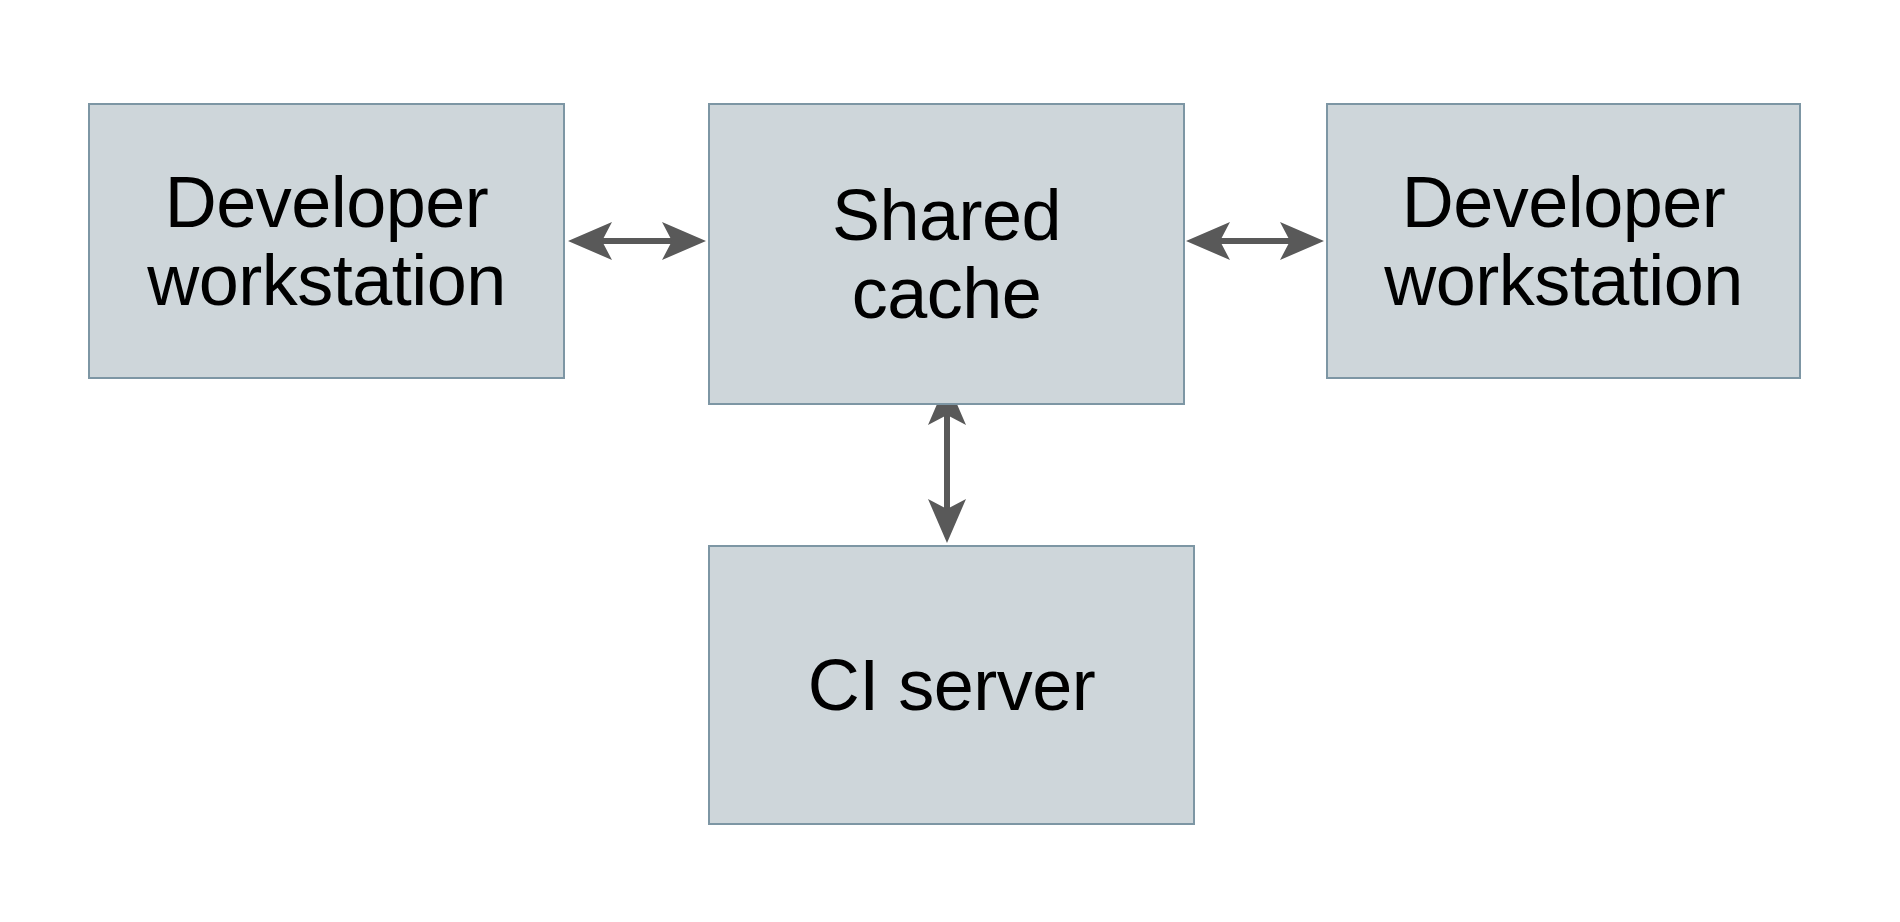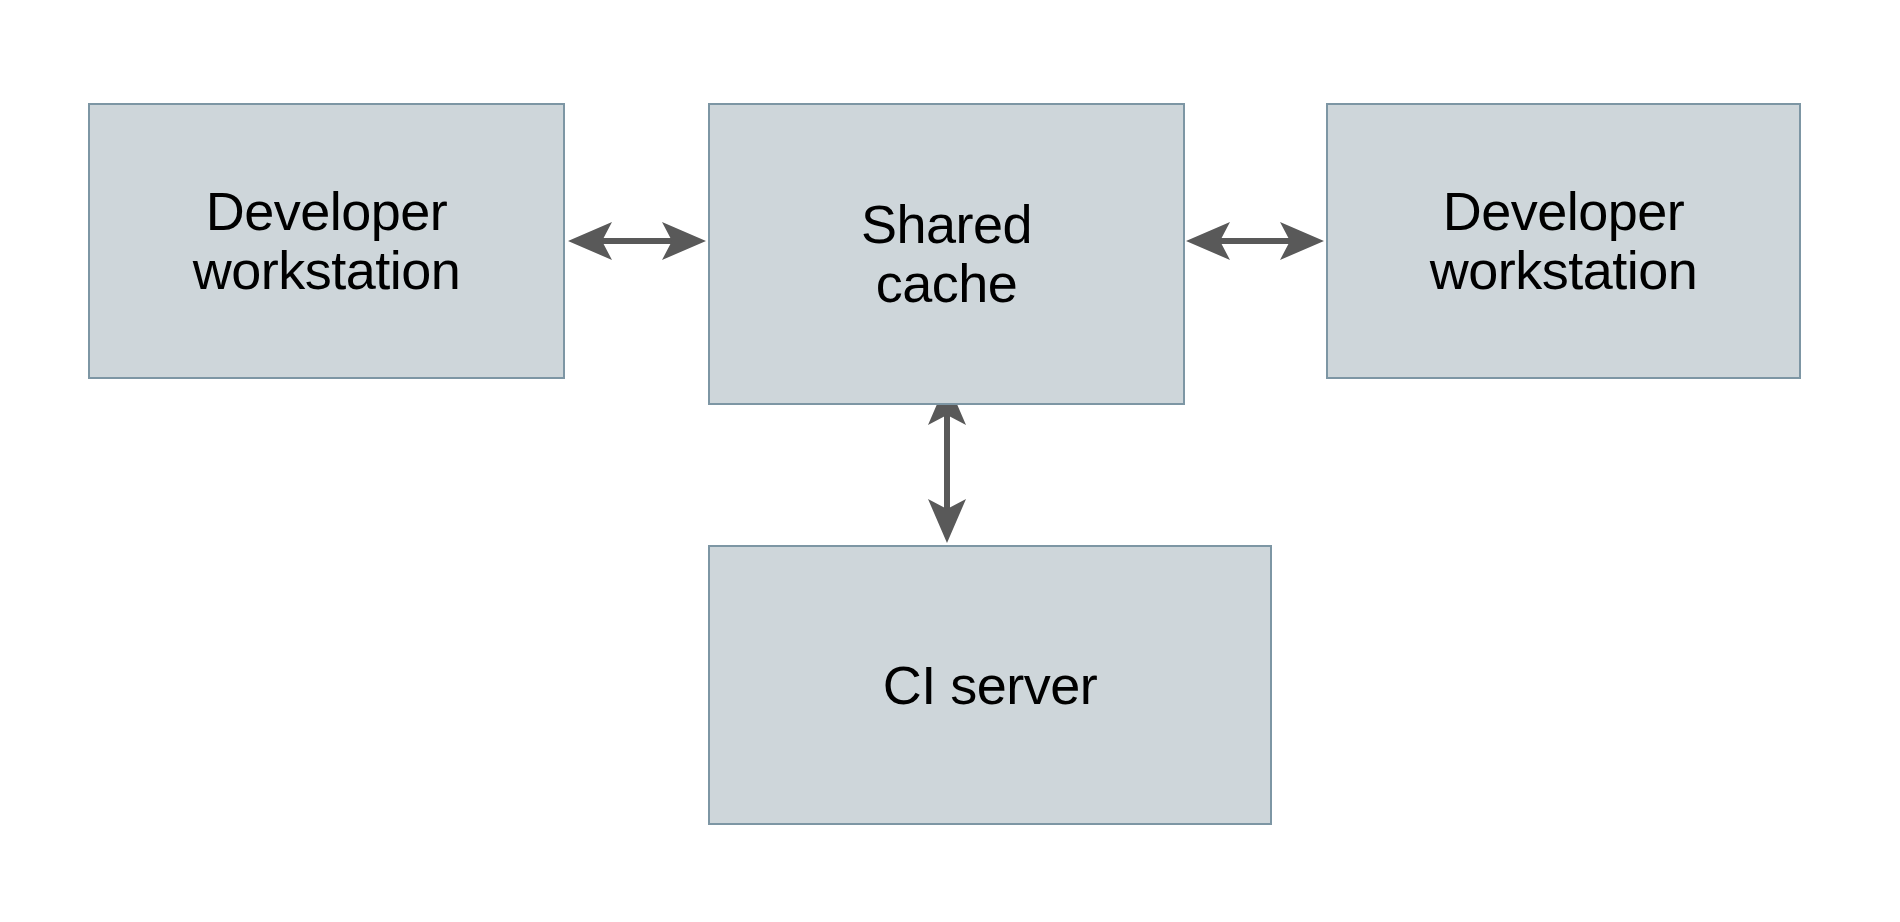--- a/index.html
+++ b/index.html
@@ -23,32 +23,32 @@
     box-sizing: border-box;
     background: #ced6da;
     border: 2px solid #7d96a4;
     display: flex;
     align-items: center;
     justify-content: center;
     text-align: center;
   }
   .node-label {
     font-family: "Liberation Sans", sans-serif;
-    font-size: 54px;
+    font-size: 72px;
     line-height: 1.09;
     color: #000000;
     letter-spacing: -0.5px;
     white-space: pre-line;
     padding: 0 6px;
   }
   
   #node-dev-left   { left: 88px;   top: 103px; width: 477px; height: 276px; }
   #node-shared     { left: 708px;  top: 103px; width: 477px; height: 302px; }
   #node-dev-right  { left: 1326px; top: 103px; width: 475px; height: 276px; }
-  #node-ci         { left: 708px;  top: 545px; width: 564px; height: 280px; }
+  #node-ci         { left: 708px;  top: 545px; width: 487px; height: 280px; }
 
   
   #connectors {
     position: absolute;
     left: 0;
     top: 0;
     width: 1900px;
     height: 922px;
     pointer-events: none;
   }

